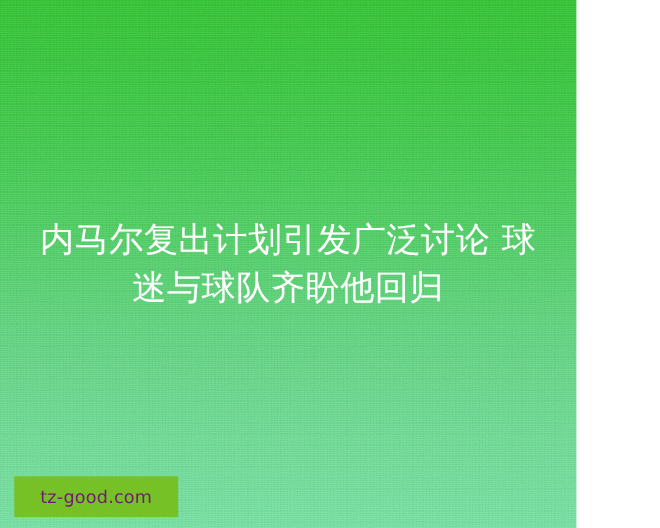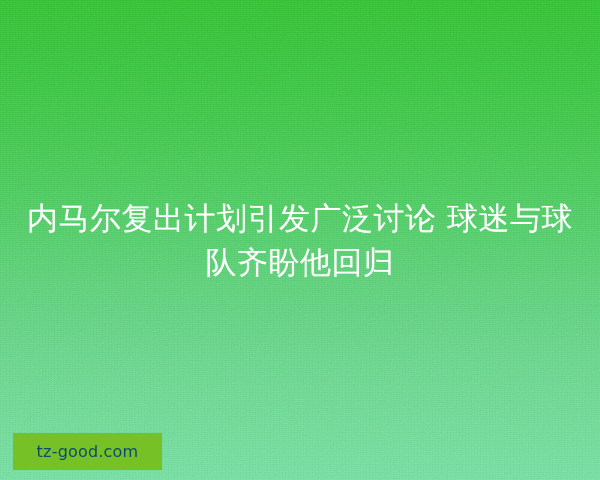--- a/index.html
+++ b/index.html
@@ -8,21 +8,21 @@
     padding: 0;
     background: #ffffff;
   }
   body {
     font-family: "Liberation Sans", "DejaVu Sans", sans-serif;
   }
 
   
   #cover-canvas {
     position: relative;
-    width: 600px;
+    width: 524px;
     height: 480px;
     overflow: hidden;
     
     background-image: linear-gradient(
         to bottom,
         #33bf33 0%,
         #37c13c 12%,
         #3fc449 26%,
         #4bc95d 42%,
         #59ce73 58%,
@@ -77,21 +77,21 @@
     left: 13px;
     top: 433px;
     width: 149px;
     height: 37px;
     background: #76c126;
     display: flex;
     align-items: center;
     justify-content: center;
   }
   #watermark-text {
-    color: #0c4a6e;
+    color: #701a75;
     font-size: 16px;
     line-height: 1;
     letter-spacing: .2px;
     font-family: "DejaVu Sans", "Liberation Sans", sans-serif;
   }
 </style>
 </head>
 <body>
 
 <div id="cover-canvas">

